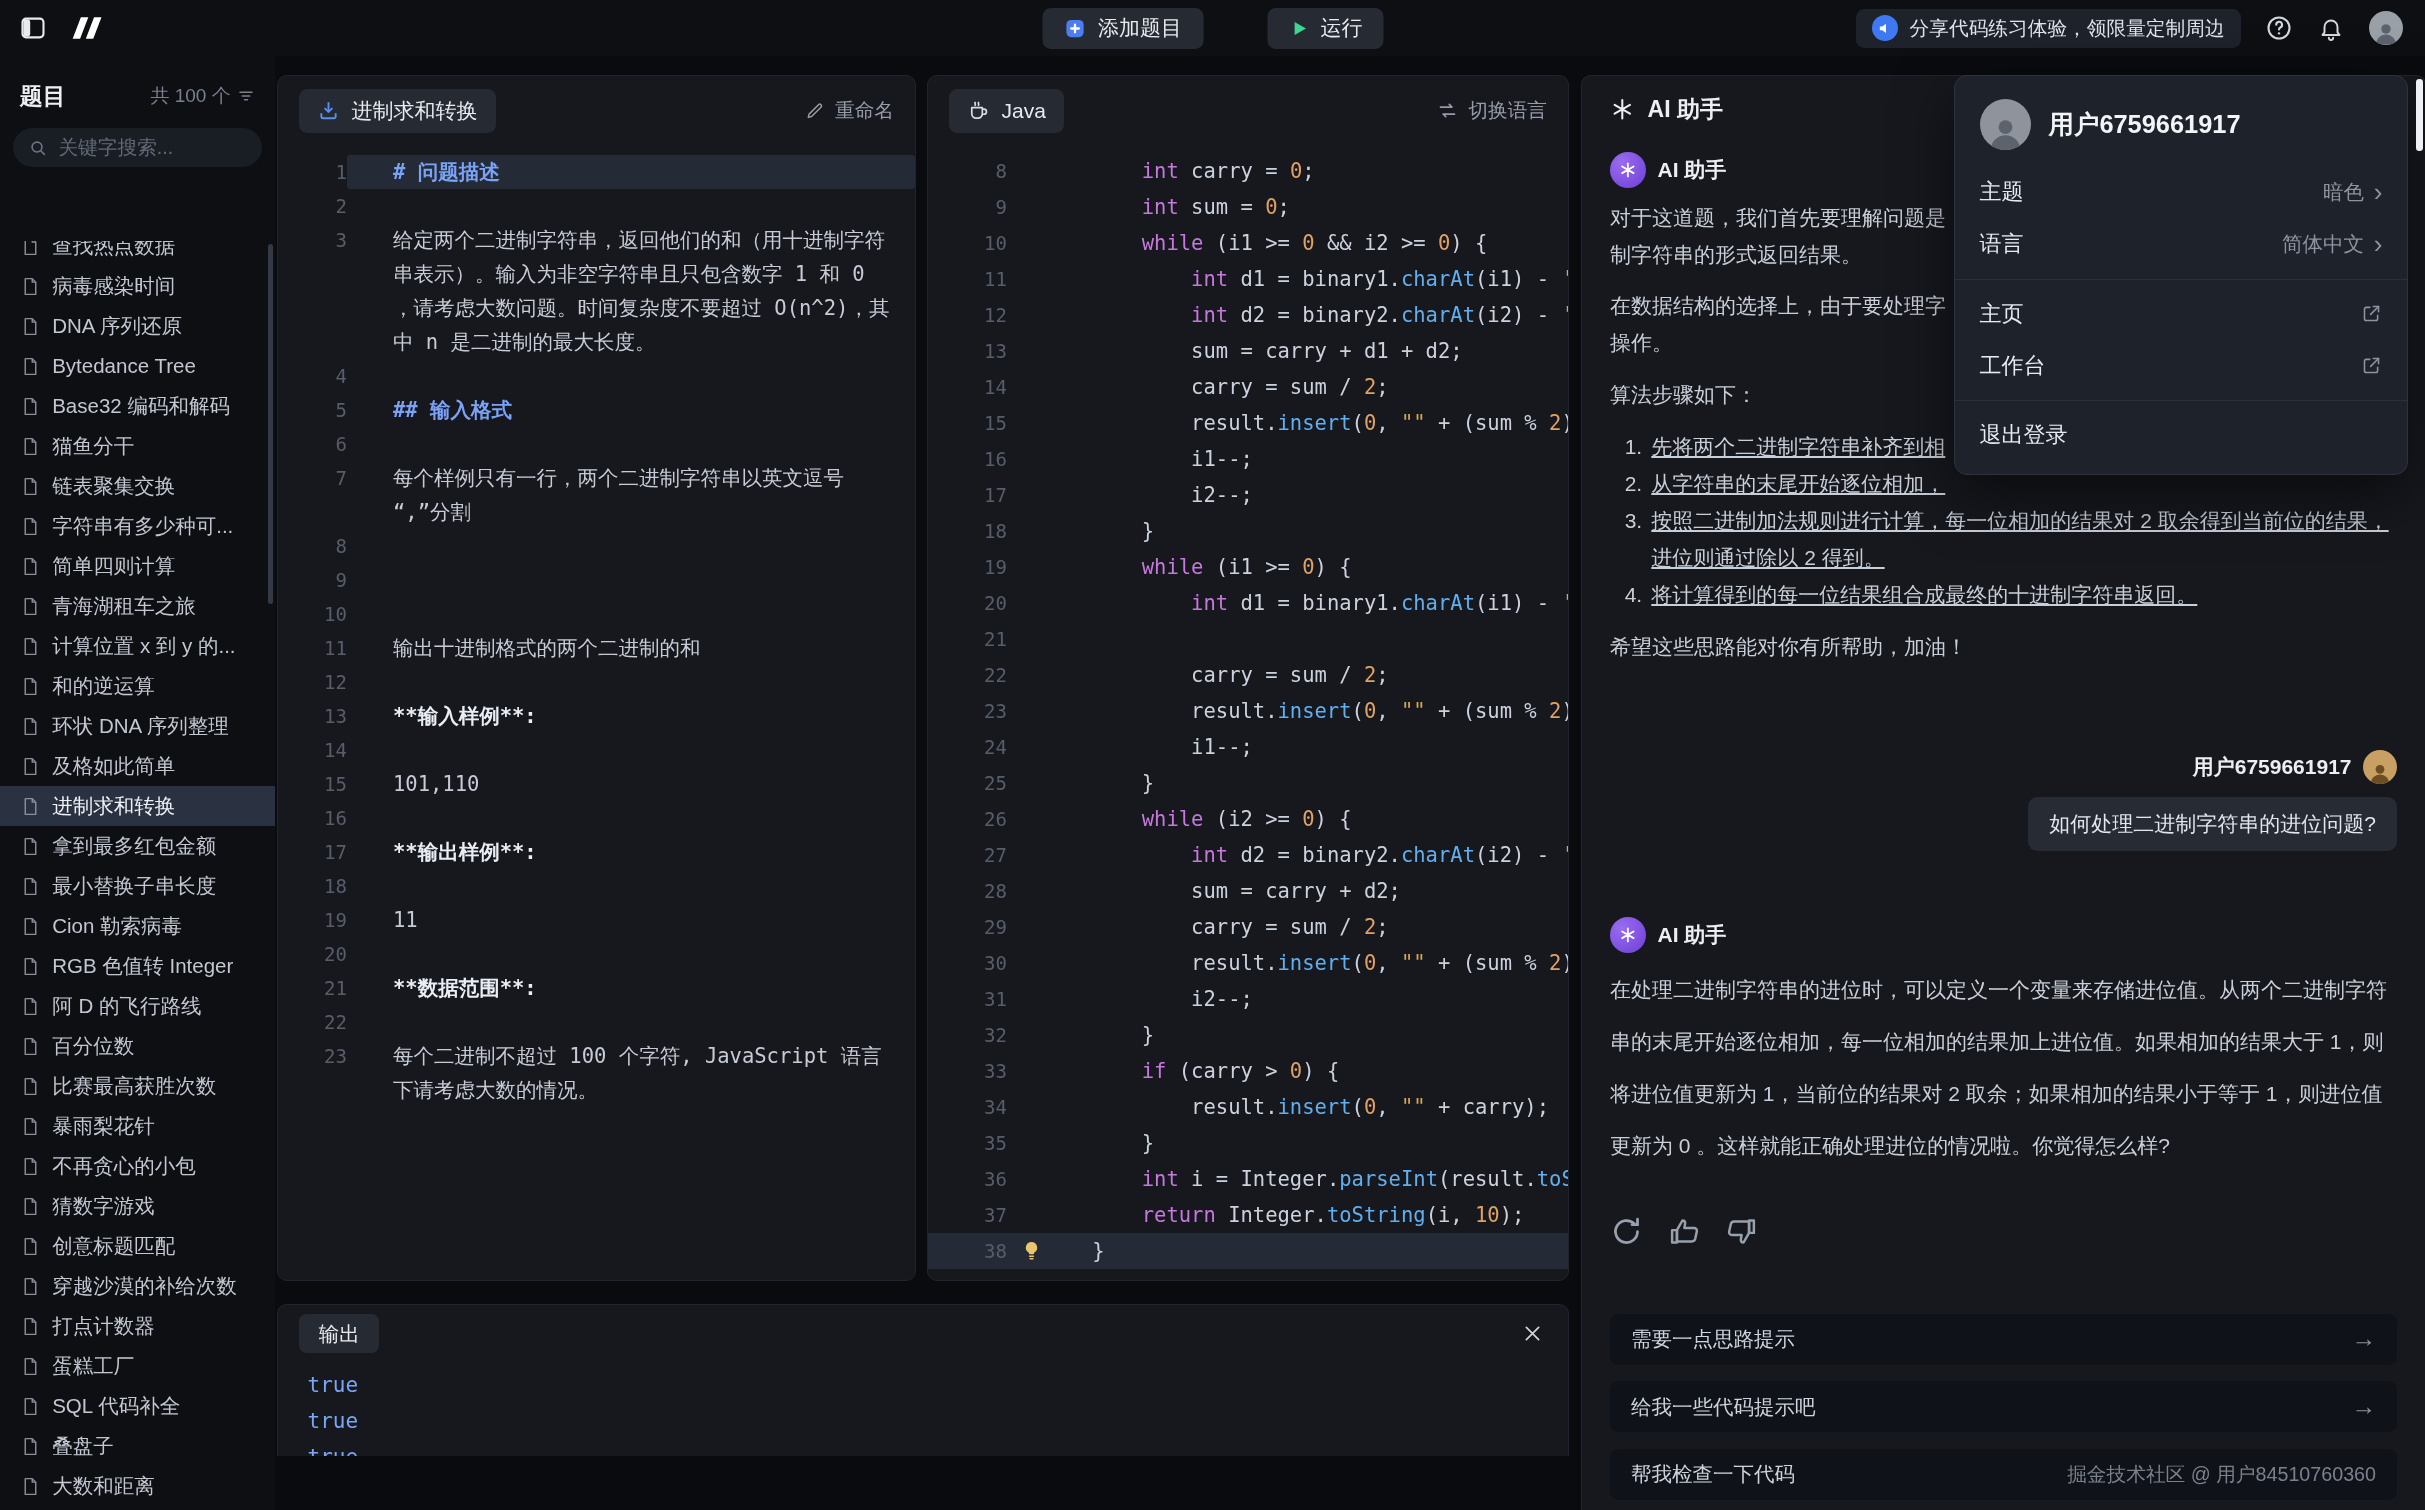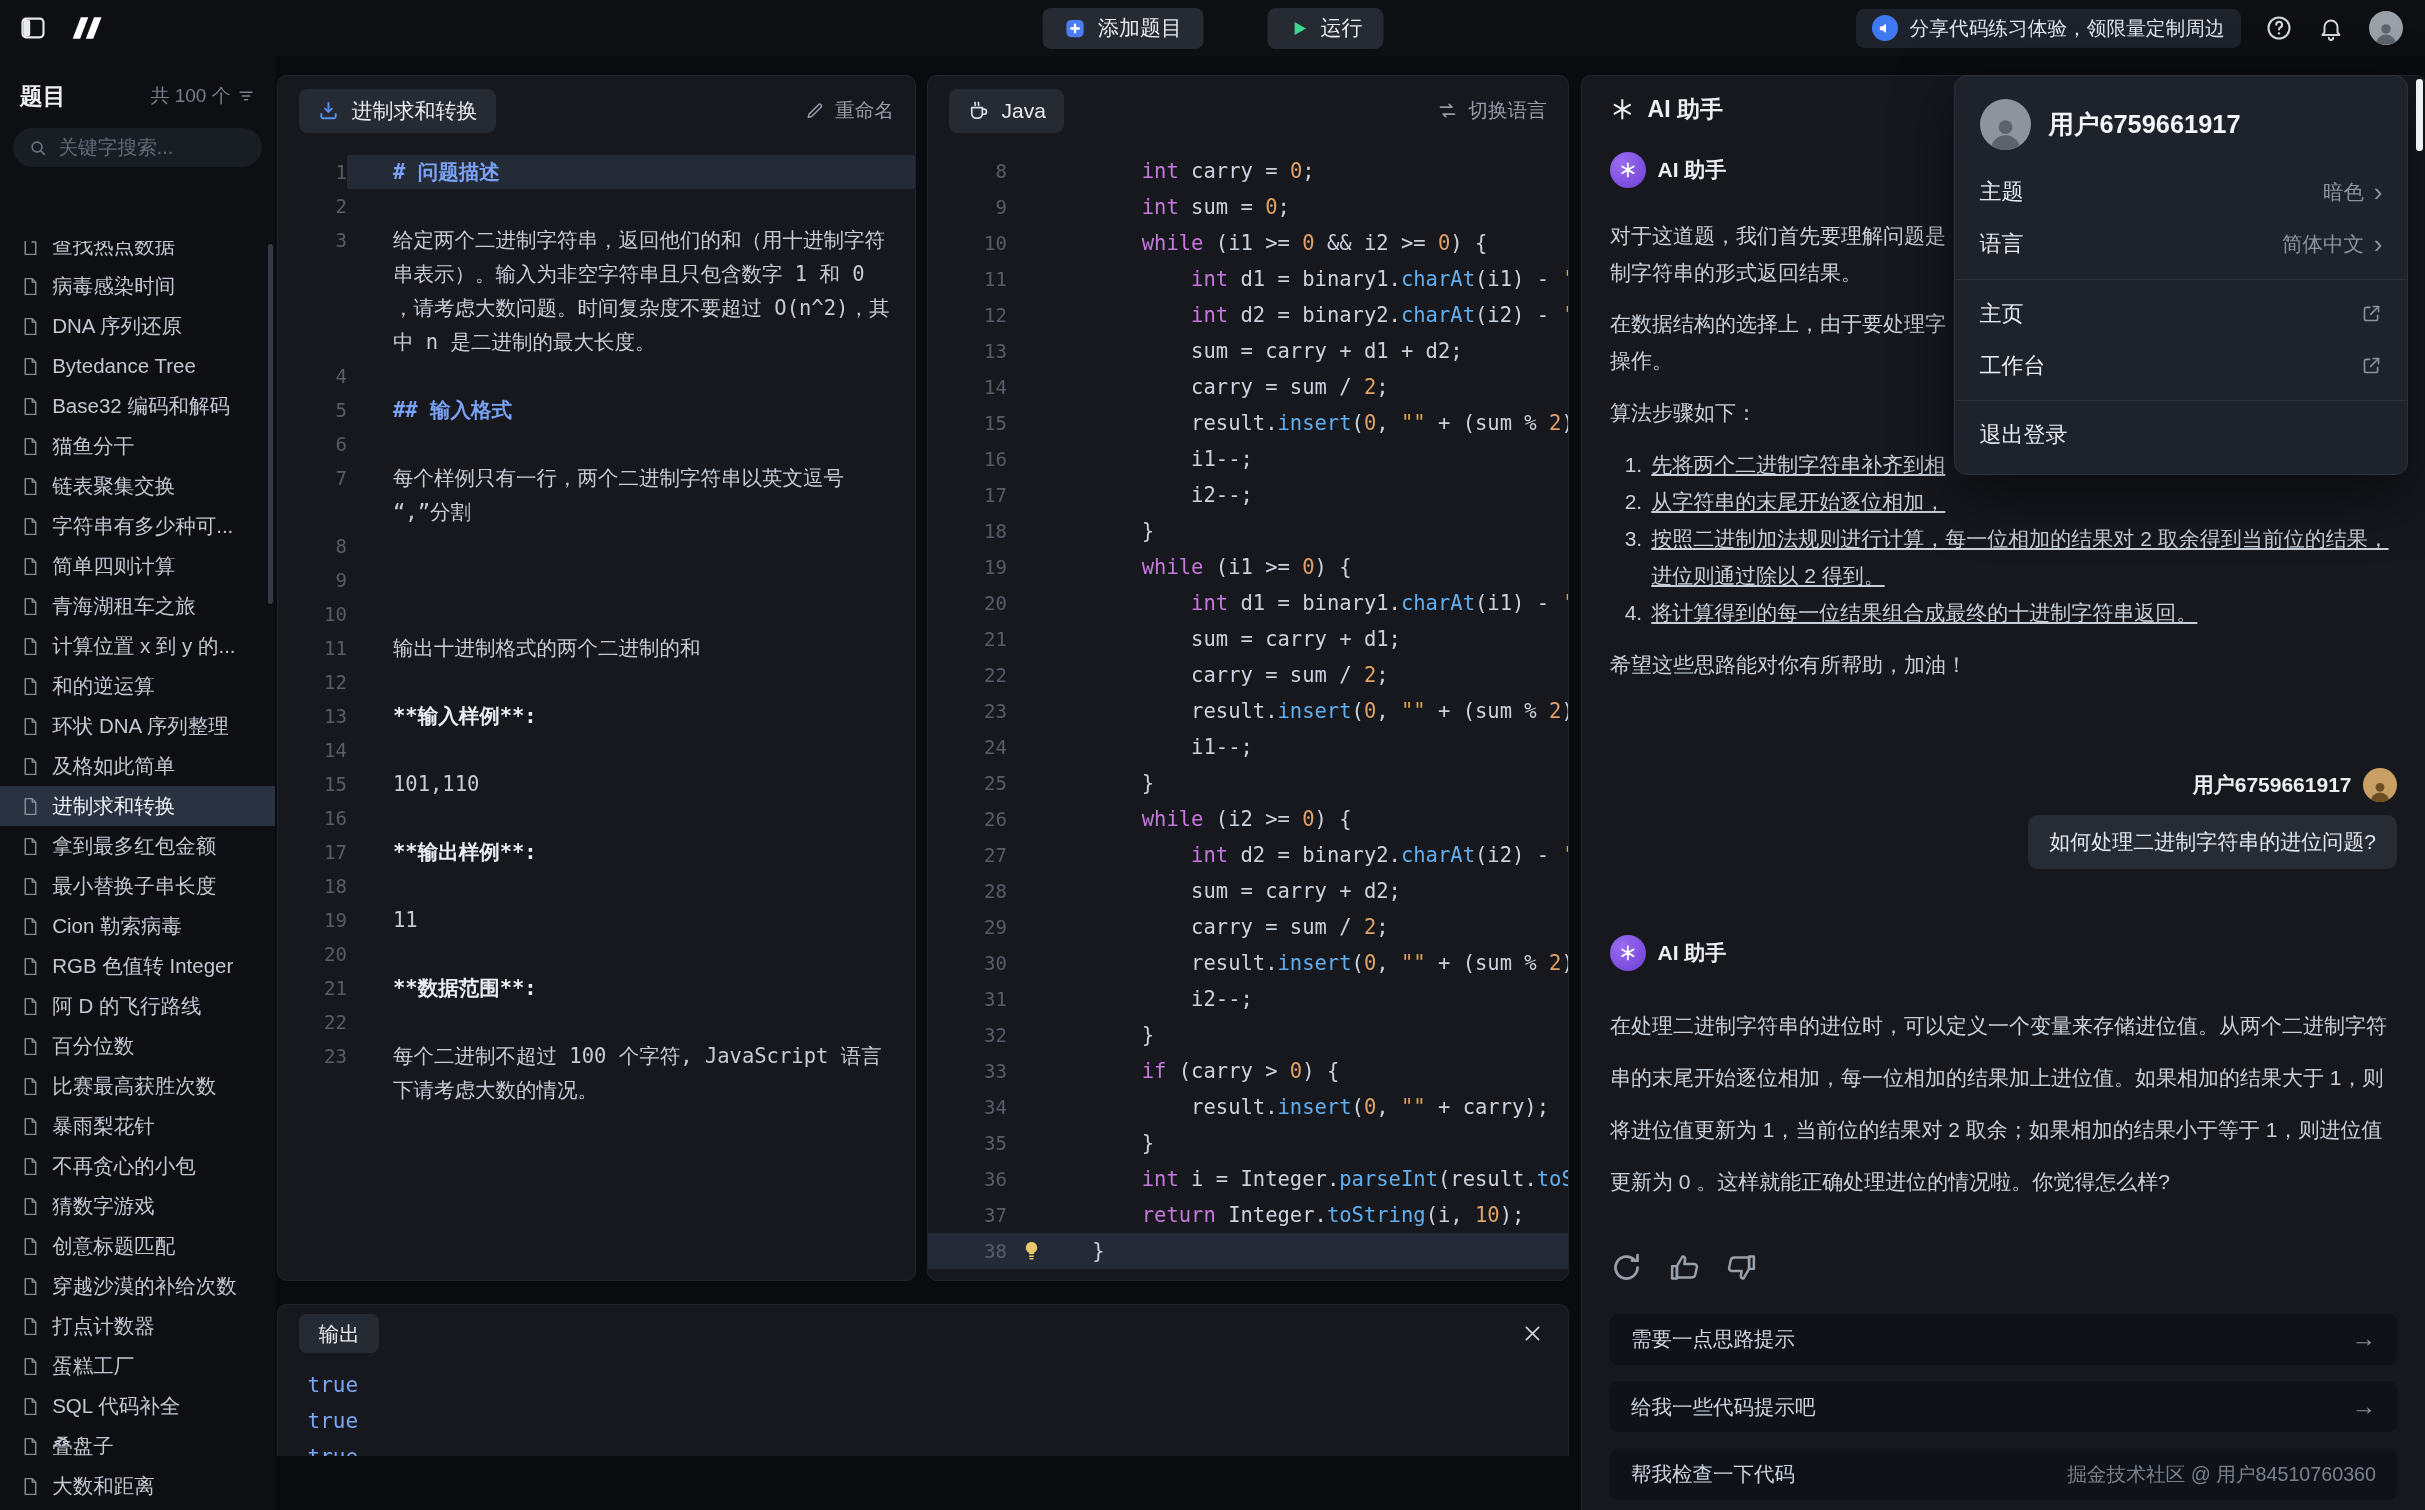--- a/index.html
+++ b/index.html
@@ -72,21 +72,21 @@
   .out-chip { display:flex; align-items:center; background:#262a33; border-radius:7.4px; height:39px; padding:0 19.7px; font-size:20.5px; color:#e8eaee; cursor:pointer; }
   .out-close { margin-left:auto; width:29.5px; height:29.5px; display:flex; align-items:center; justify-content:center; cursor:pointer; }
   .out-body { padding:4.9px 29.5px; font-family:"DejaVu Sans Mono", monospace; font-size:21px; line-height:36px; color:#7aa6f5; }
 
   
   .ai-wrap { position:absolute; inset:0; display:flex; flex-direction:column; padding:0 28px 11.5px; }
   .ai-head { flex:0 0 66px; display:flex; align-items:center; gap:13px; font-size:23px; font-weight:700; color:#eceef2; }
   .msg-head { display:flex; align-items:center; gap:11.5px; margin-top:9.8px; }
   .avatar-ai { width:36px; height:36px; border-radius:50%; background:radial-gradient(circle at 32% 30%, #9a6cf0, #6d3fd6); display:flex; align-items:center; justify-content:center; flex:0 0 36px; }
   .ai-name { font-size:21px; font-weight:700; color:#eceef2; }
-  .ai-msg { font-size:21px; line-height:37px; color:#c9cfd9; margin-top:29px; }
+  .ai-msg { font-size:21px; line-height:37px; color:#c9cfd9; margin-top:11px; }
   .ai-para { margin-top:14.7px; }
   .ai-para:first-child { margin-top:0; }
   .ai-line { white-space:nowrap; overflow:hidden; }
   .ai-ol { margin-top:14.7px; padding-left:38px;text-decoration:underline; }
   .ai-ol li { padding-left:3.3px; }
   .user-row { display:flex; align-items:center; justify-content:flex-end; gap:11.5px; margin-top:85px; font-size:21px; font-weight:600; color:#eceef2; }
   .avatar-user { width:34px; height:34px; border-radius:50%; background:#c9a064; overflow:hidden; display:flex; align-items:flex-end; justify-content:center; }
   .bubble-row { display:flex; justify-content:flex-end; margin-top:13px; }
   .bubble { background:#262b34; border-radius:9.8px; padding:13px 21px; font-size:21px; color:#e2e6ee; }
   .msg2-head { margin-top:66px; }
@@ -640,21 +640,21 @@
       <div class="c-row"><span class="c-g">11</span><span class="c-c"><span class="t-d">            </span><span class="t-k">int</span><span class="t-d"> d1 = binary1.</span><span class="t-f">charAt</span><span class="t-d">(i1) - </span><span class="t-s">'0'</span></span></div>
       <div class="c-row"><span class="c-g">12</span><span class="c-c"><span class="t-d">            </span><span class="t-k">int</span><span class="t-d"> d2 = binary2.</span><span class="t-f">charAt</span><span class="t-d">(i2) - </span><span class="t-s">'0'</span></span></div>
       <div class="c-row"><span class="c-g">13</span><span class="c-c"><span class="t-d">            sum = carry + d1 + d2;</span></span></div>
       <div class="c-row"><span class="c-g">14</span><span class="c-c"><span class="t-d">            carry = sum / </span><span class="t-n">2</span><span class="t-d">;</span></span></div>
       <div class="c-row"><span class="c-g">15</span><span class="c-c"><span class="t-d">            result.</span><span class="t-f">insert</span><span class="t-d">(</span><span class="t-n">0</span><span class="t-d">, </span><span class="t-s">""</span><span class="t-d"> + (sum % </span><span class="t-n">2</span><span class="t-d">));</span></span></div>
       <div class="c-row"><span class="c-g">16</span><span class="c-c"><span class="t-d">            i1--;</span></span></div>
       <div class="c-row"><span class="c-g">17</span><span class="c-c"><span class="t-d">            i2--;</span></span></div>
       <div class="c-row"><span class="c-g">18</span><span class="c-c"><span class="t-d">        }</span></span></div>
       <div class="c-row"><span class="c-g">19</span><span class="c-c"><span class="t-d">        </span><span class="t-k">while</span><span class="t-d"> (i1 &gt;= </span><span class="t-n">0</span><span class="t-d">) {</span></span></div>
       <div class="c-row"><span class="c-g">20</span><span class="c-c"><span class="t-d">            </span><span class="t-k">int</span><span class="t-d"> d1 = binary1.</span><span class="t-f">charAt</span><span class="t-d">(i1) - </span><span class="t-s">'0'</span></span></div>
-      <div class="c-row"><span class="c-g">21</span><span class="c-c"><span class="t-d">            sum = carry + d1;</span></span></div>
+      <div class="c-row"><span class="c-g">21</span></div>
       <div class="c-row"><span class="c-g">22</span><span class="c-c"><span class="t-d">            carry = sum / </span><span class="t-n">2</span><span class="t-d">;</span></span></div>
       <div class="c-row"><span class="c-g">23</span><span class="c-c"><span class="t-d">            result.</span><span class="t-f">insert</span><span class="t-d">(</span><span class="t-n">0</span><span class="t-d">, </span><span class="t-s">""</span><span class="t-d"> + (sum % </span><span class="t-n">2</span><span class="t-d">));</span></span></div>
       <div class="c-row"><span class="c-g">24</span><span class="c-c"><span class="t-d">            i1--;</span></span></div>
       <div class="c-row"><span class="c-g">25</span><span class="c-c"><span class="t-d">        }</span></span></div>
       <div class="c-row"><span class="c-g">26</span><span class="c-c"><span class="t-d">        </span><span class="t-k">while</span><span class="t-d"> (i2 &gt;= </span><span class="t-n">0</span><span class="t-d">) {</span></span></div>
       <div class="c-row"><span class="c-g">27</span><span class="c-c"><span class="t-d">            </span><span class="t-k">int</span><span class="t-d"> d2 = binary2.</span><span class="t-f">charAt</span><span class="t-d">(i2) - </span><span class="t-s">'0'</span></span></div>
       <div class="c-row"><span class="c-g">28</span><span class="c-c"><span class="t-d">            sum = carry + d2;</span></span></div>
       <div class="c-row"><span class="c-g">29</span><span class="c-c"><span class="t-d">            carry = sum / </span><span class="t-n">2</span><span class="t-d">;</span></span></div>
       <div class="c-row"><span class="c-g">30</span><span class="c-c"><span class="t-d">            result.</span><span class="t-f">insert</span><span class="t-d">(</span><span class="t-n">0</span><span class="t-d">, </span><span class="t-s">""</span><span class="t-d"> + (sum % </span><span class="t-n">2</span><span class="t-d">));</span></span></div>
       <div class="c-row"><span class="c-g">31</span><span class="c-c"><span class="t-d">            i2--;</span></span></div>

